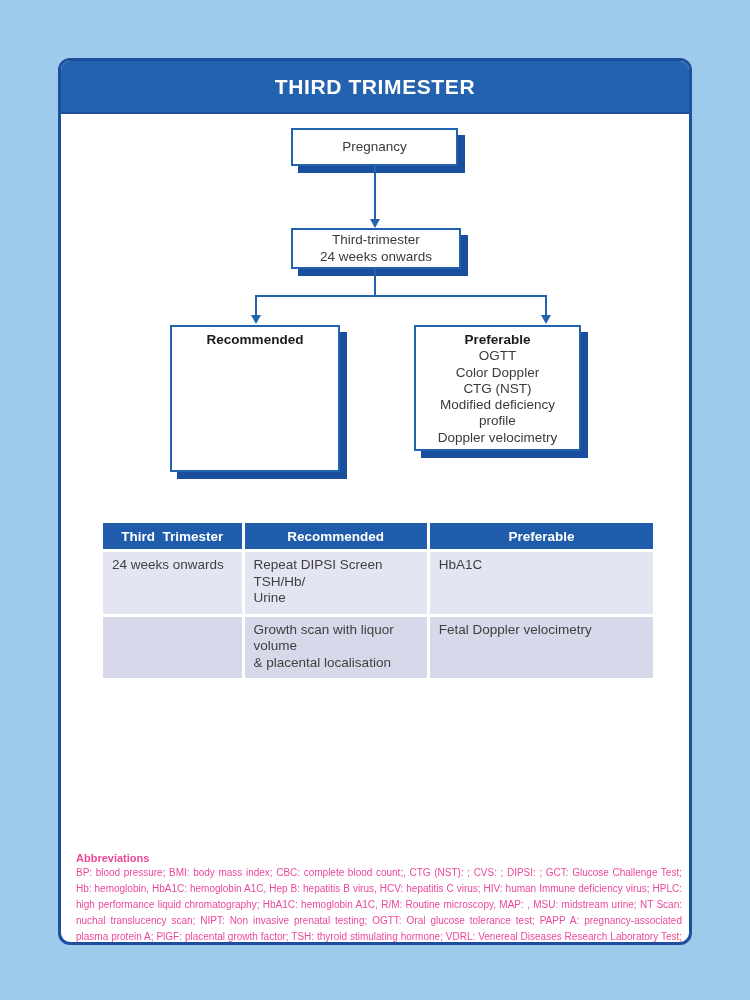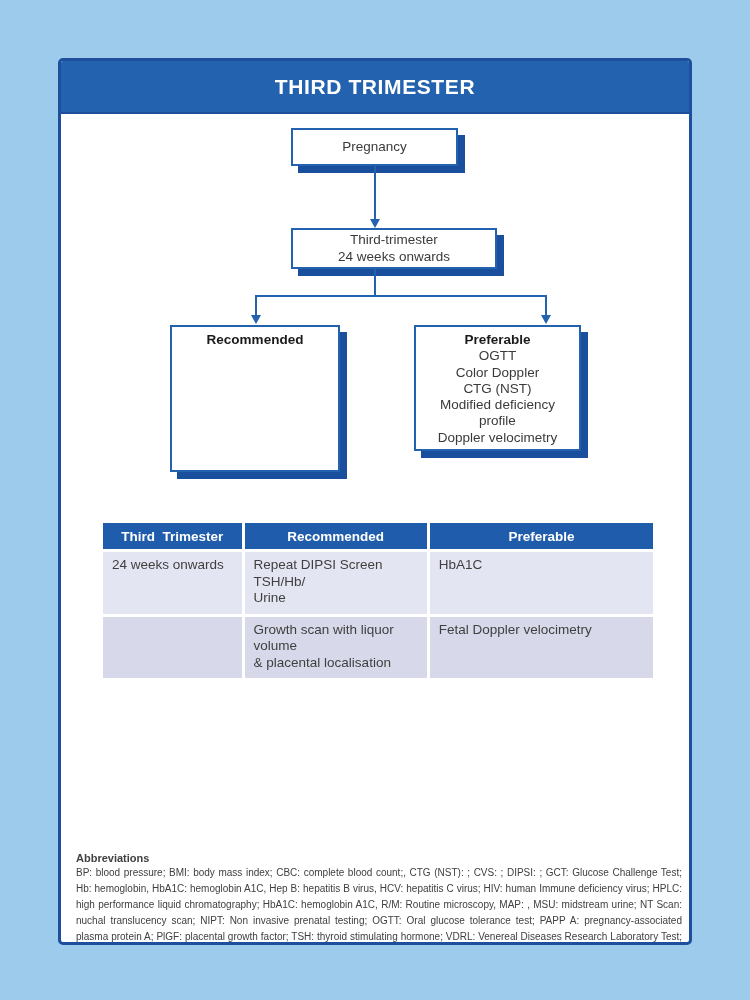--- a/index.html
+++ b/index.html
@@ -20,21 +20,21 @@
     color:var(--ink);
     position:relative;
     overflow:hidden;
   }
   .card{
     position:absolute;
     left:58px; top:58px;
     width:634px; height:887px;
     background:#ffffff;
     border:3px solid var(--navy);
-    border-radius:5px;
+    border-radius:12px;
     overflow:hidden;
   }
   .card-header{
     position:absolute;
     left:0; top:0; right:0;
     height:53px;
     background:var(--accent);
     border-bottom:2px solid var(--navy);
     display:flex; align-items:center; justify-content:center;
   }
@@ -61,21 +61,21 @@
   .box-line{line-height:16.3px;}
   .flow-line-v{position:absolute;width:2px;background:var(--accent);}
   .flow-line-h{position:absolute;height:2px;background:var(--accent);}
   .arrow-down{
     position:absolute;width:0;height:0;
     border-left:5px solid transparent;
     border-right:5px solid transparent;
     border-top:9px solid var(--accent);
   }
   #box-pregnancy{left:230px;top:67px;width:167px;height:38px;}
-  #box-trimester{left:230px;top:167px;width:206px;height:41px;}
+  #box-trimester{left:230px;top:167px;width:170px;height:41px;}
   #box-recommended{left:109px;top:264px;width:170px;min-height:147px;justify-content:flex-start;padding-top:5px;}
   #box-preferable{left:353px;top:264px;width:167px;min-height:112px;justify-content:flex-start;padding-top:5px;}
   
   .summary-table{
     position:absolute;
     left:39px; top:459px;
     width:556px;
     border-collapse:collapse;
     font-size:13.5px;
   }
@@ -99,21 +99,21 @@
   .summary-table tr.alt-light td{background:var(--row-light);}
   .summary-table tr.alt-dark td{background:var(--row-dark);}
   .col-1{width:25.6%;}
   .col-2{width:33.5%;}
   .col-3{width:40.9%;}
   
   .abbrev{
     position:absolute;
     left:15px; top:791px;
     width:606px;
-    color:#404040;
+    color:#ec4899;
   }
   .abbrev-title{
     font-size:11px;
     font-weight:bold;
     margin-bottom:1px;
   }
   .abbrev-text{
     font-size:10px;
     line-height:16px;
     text-align:justify;

